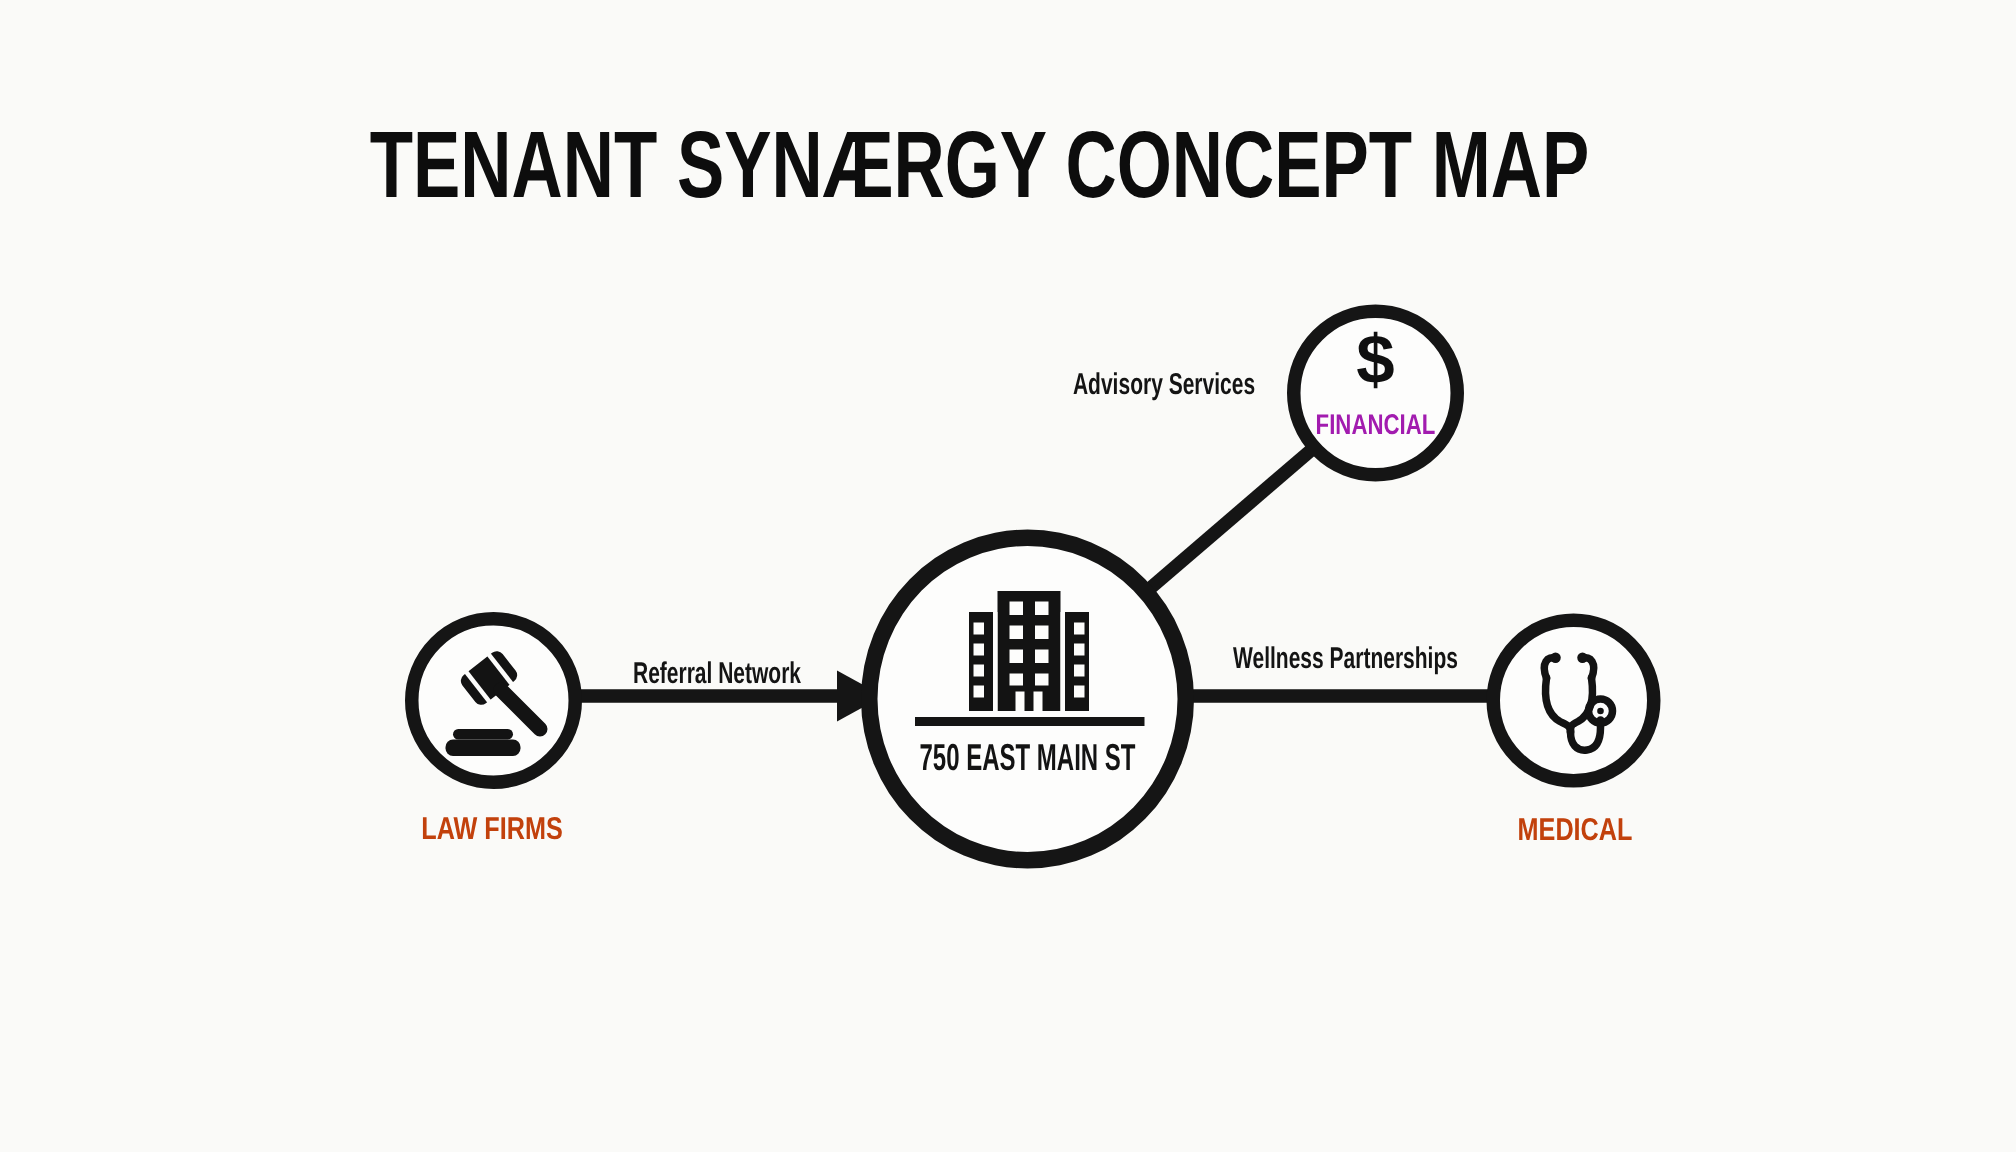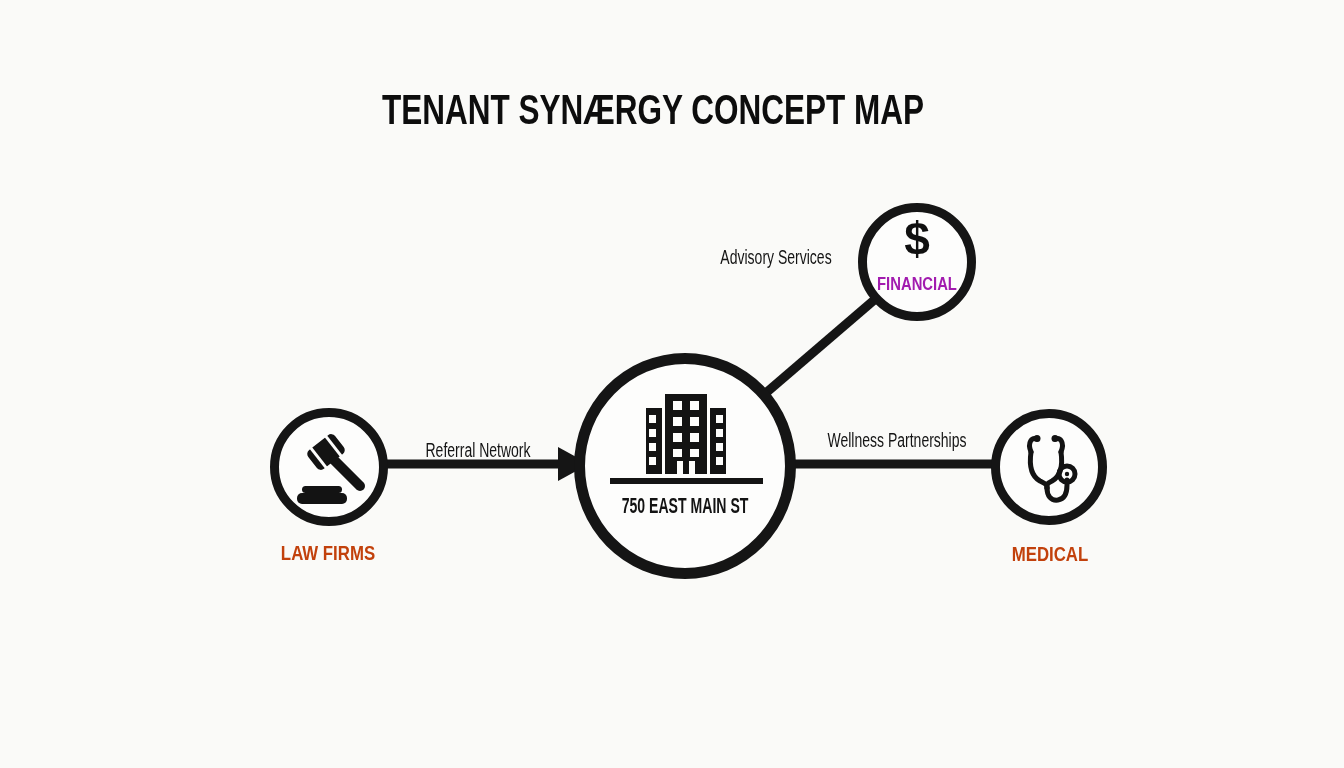--- a/index.html
+++ b/index.html
@@ -10,21 +10,21 @@
     overflow:hidden;
     font-family:"Liberation Sans",sans-serif;
     color:#111;
   }
   
   .cond{display:inline-block;white-space:nowrap;transform-origin:50% 50%;}
 
   .title{
     position:absolute;left:653px;top:110px;
     transform:translate(-50%,-50%);
-    font-size:42px;font-weight:800;letter-spacing:0px;
+    font-size:63px;font-weight:800;letter-spacing:0px;
     color:#0d0d0d;white-space:nowrap;margin:0;
   }
   .title .cond{transform:scaleX(0.75);}
 
   .connectors{position:absolute;left:0;top:0;z-index:1;}
 
   .node{
     position:absolute;z-index:2;box-sizing:border-box;
     border:9px solid #151515;border-radius:50%;
     background:#fdfdfc;
@@ -38,21 +38,21 @@
   .gavel-pos{left:13px;top:13px;}
   .building-pos{left:61px;top:30px;}
   .steth-pos{left:14px;top:12px;}
 
   .center-underline{
     position:absolute;left:25px;top:114px;width:153px;height:6px;
     background:#141414;
   }
   .center-label{
     position:absolute;left:100px;top:142px;transform:translate(-50%,-50%);
-    font-size:22px;font-weight:800;white-space:nowrap;color:#131313;
+    font-size:25px;font-weight:800;white-space:nowrap;color:#131313;
   }
   .center-label .cond{transform:scaleX(0.64);}
 
   .dollar{
     position:absolute;left:50px;top:27px;transform:translate(-50%,-50%);
     font-size:46px;font-weight:800;color:#101010;
   }
   .financial-label{
     position:absolute;left:50px;top:72px;transform:translate(-50%,-50%);
     font-size:19px;font-weight:800;white-space:nowrap;color:#a21caf;
@@ -62,21 +62,21 @@
   .node-caption{
     position:absolute;z-index:3;transform:translate(-50%,-50%);
     font-size:21px;font-weight:800;white-space:nowrap;color:#c2410c;
   }
   .node-caption .cond{transform:scaleX(0.80);}
   .caption-law{left:328px;top:553px;}
   .caption-medical{left:1050px;top:554px;}
 
   .edge-label{
     position:absolute;z-index:3;transform:translate(-50%,-50%);
-    font-size:20px;font-weight:400;white-space:nowrap;color:#141414;
+    font-size:20px;font-weight:700;white-space:nowrap;color:#141414;
   }
   .edge-label .cond{transform:scaleX(0.70);}
   .label-referral{left:478px;top:440px;margin-top:10px;}
   .label-advisory{left:776px;top:257px;}
   .label-wellness{left:897px;top:440px;}
 </style>
 </head>
 <body>
 
 <div class="canvas">

